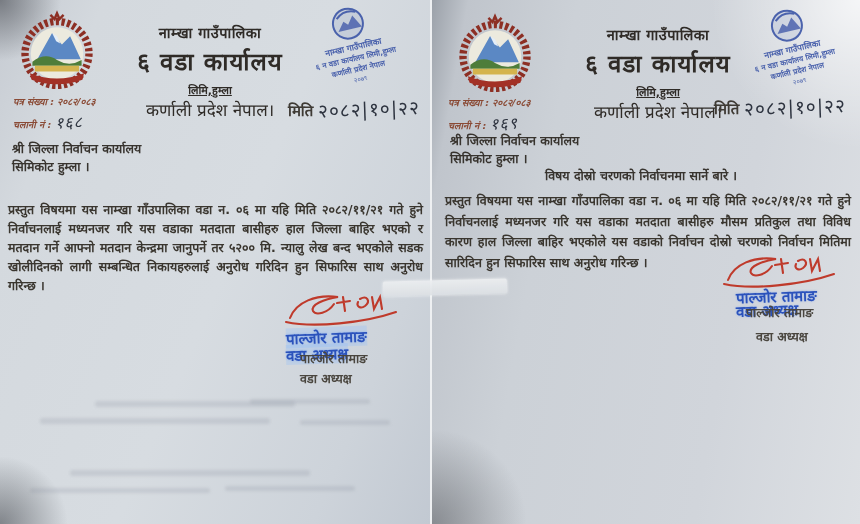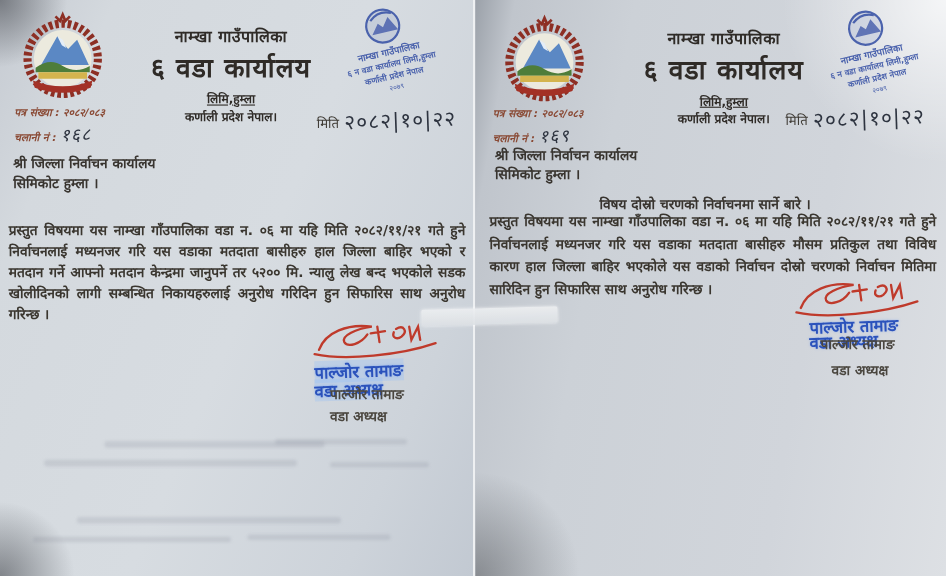--- a/index.html
+++ b/index.html
@@ -29,46 +29,46 @@
   .letter { position:absolute; inset:0; color:#38342f; }
 
   .emblem { position:absolute; left:16px; top:10px; width:82px; height:82px; }
   .photo-right .emblem { left:22px; top:13px; }
 
   .hdr { position:absolute; left:112px; top:22px; width:196px; text-align:center; color:#2f2b27; }
   .photo-right .hdr { left:128px; top:24px; }
   .hdr-muni   { font-size:14.5px; font-weight:bold; letter-spacing:.5px; }
   .hdr-office { font-size:24px; font-weight:bold; margin-top:2px; letter-spacing:1px; }
   .hdr-addr   { font-size:11px; margin-top:5px; font-weight:bold;text-decoration:underline; }
-  .hdr-prov   { font-size:11px; margin-top:1px; font-weight:bold; }
+  .hdr-prov   { font-size:17px; margin-top:1px; font-weight:normal; }
 
   .round-stamp { position:absolute; left:293px; top:4px; width:122px; height:92px; opacity:.92; }
   .photo-right .round-stamp { left:300px; top:6px; }
 
   .meta { position:absolute; left:13px; top:95px; color:#8a4a35;font-style:italic; }
   .photo-right .meta { left:16px; top:96px; }
   .meta-line { font-size:9.5px; font-weight:bold; white-space:nowrap; }
   .meta-line + .meta-line { margin-top:3px; }
   .hand-num { font-family:"DejaVu Serif", serif; font-size:16px; color:#2e3440;
               display:inline-block; transform:rotate(-2deg); font-weight:normal; letter-spacing:1px; }
 
   .date-row { position:absolute; left:288px; top:96px; white-space:nowrap; }
   .photo-right .date-row { left:282px; top:94px; }
-  .date-label { font-size:12px; font-weight:normal; color:#3f3b35;margin-top:42px; }
+  .date-label { font-size:15px; font-weight:bold; color:#3f3b35;margin-top:42px; }
   .date-value { font-family:"DejaVu Serif", serif; font-size:19px; color:#2e3440;
                 display:inline-block; transform:rotate(-2deg); letter-spacing:1px; }
 
   .recipient1 { position:absolute; left:12px; top:140px; font-size:12.5px; font-weight:bold; }
   .recipient2 { position:absolute; left:12px; top:158px; font-size:12.5px; font-weight:bold; }
   .photo-right .recipient1 { left:18px; top:132px; }
   .photo-right .recipient2 { left:18px; top:150px; }
 
   .subject { position:absolute; left:0; right:10px; top:177px; text-align:center;
              font-size:12.5px; font-weight:bold; }
-  .photo-right .subject { top:177px; }
+  .photo-right .subject { top:167px; }
 
   .body-text { position:absolute; left:8px; top:200px; width:415px; font-size:12.5px;
                line-height:19px; text-align:justify; font-weight:bold; color:#3a362f; }
   .photo-right .body-text { left:13px; top:191px; width:406px; line-height:20.5px; }
 
   
   .sig { position:absolute; left:272px; top:290px; width:170px; height:110px; }
   .photo-right .sig { left:248px; top:252px; }
   .sig svg.signature { position:absolute; left:10px; top:0; }
   .photo-right .sig svg.signature { left:40px; }

